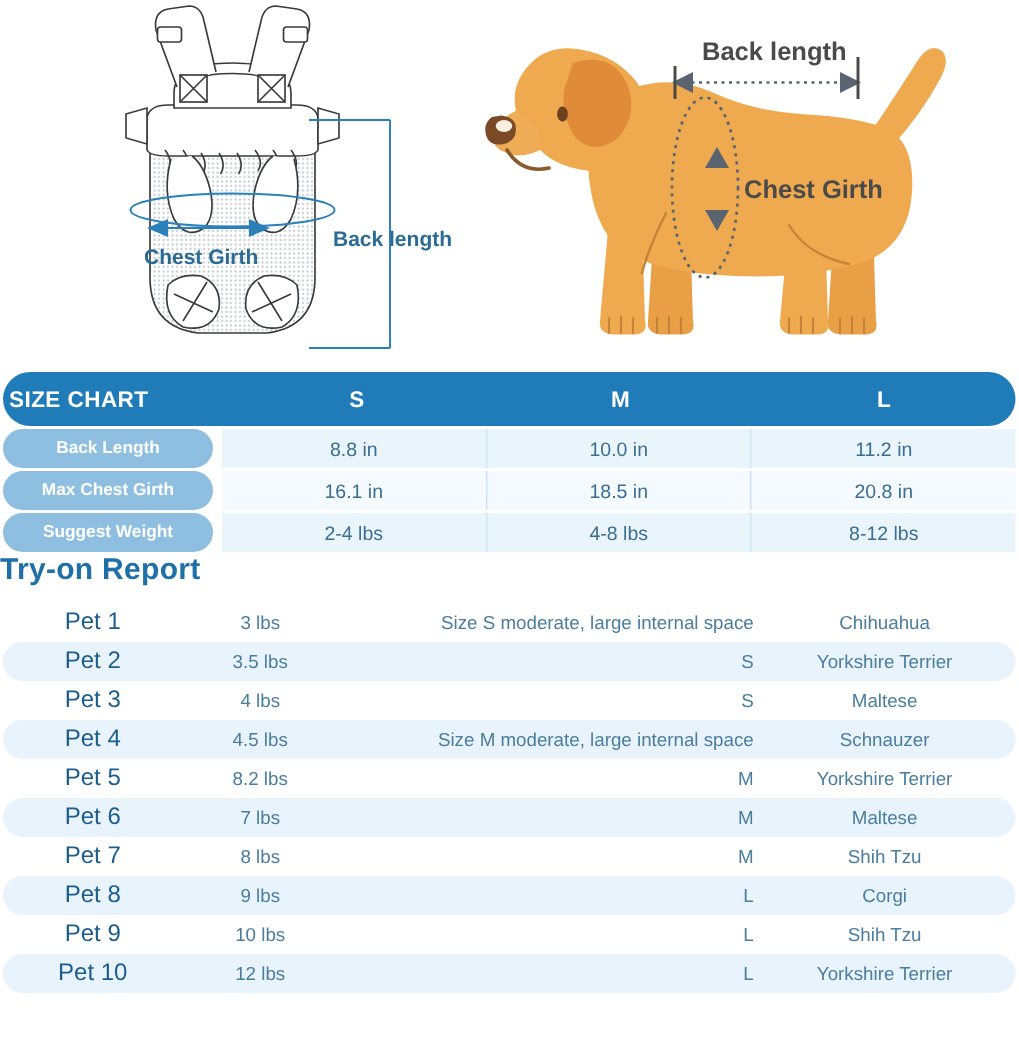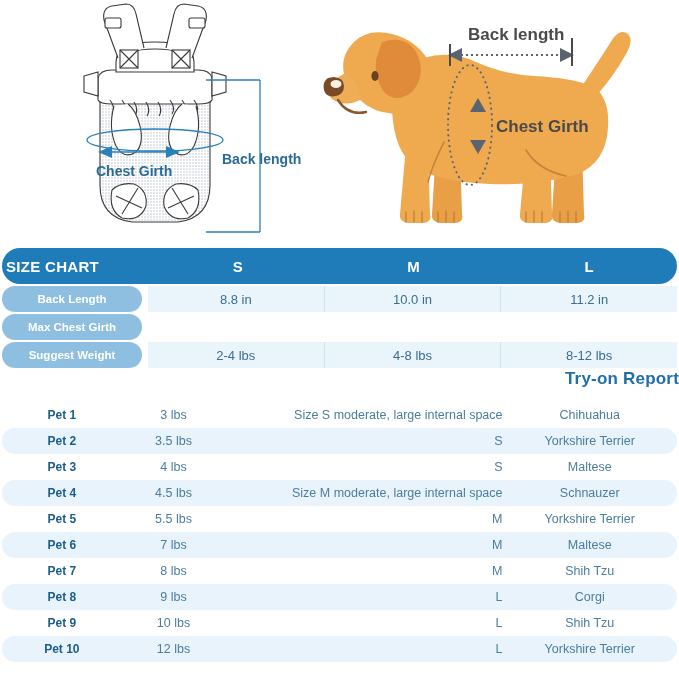--- a/index.html
+++ b/index.html
@@ -114,22 +114,22 @@
     border-right: 1px solid #cde4f2;
   }
   .sc-row .sc-cell:last-child { border-right: none; }
 
   
   #tryon-title {
     position: absolute;
     left: 0;
     top: 369px;
     width: 679px;
-    text-align: right;
-    font-size: 17px;
+    text-align: left;
+    font-size: 20px;
     font-weight: bold;
     color: #1f6fa8;
     letter-spacing: 0.2px;
   }
 
   #tryon-table {
     position: absolute;
     left: 0;
     top: 402px;
     width: 679px;
@@ -158,22 +158,22 @@
   }
   .to-row.alt { background: #e9f3fb; }
   .to-c { box-sizing: border-box; }
   .col-pet   { width: 120px; text-align: center; }
   .col-wt    { width: 104px; text-align: center; }
   .col-wear  { width: 278px; text-align: right; }
   .col-breed { width: 175px; text-align: center; }
 
   .to-row .col-pet {
     color: #1b5e8c;
-    font-weight: bold;
-    font-size: 12px;
+    font-weight: normal;
+    font-size: 16px;
   }
   .to-row .col-wt,
   .to-row .col-wear,
   .to-row .col-breed {
     color: #4a7e9e;
     font-size: 12.5px;
   }
 </style>
 </head>
 <body>
@@ -308,20 +308,25 @@
       <div class="sc-pill">Back Length</div>
       <div class="sc-cells">
         <div class="sc-cell">8.8 in</div>
         <div class="sc-cell">10.0 in</div>
         <div class="sc-cell">11.2 in</div>
       </div>
     </div>
 
     <div class="sc-row alt">
       <div class="sc-pill">Max Chest Girth</div>
+      <div class="sc-cells">
+        <div class="sc-cell">16.1 in</div>
+        <div class="sc-cell">18.5 in</div>
+        <div class="sc-cell">20.8 in</div>
+      </div>
     </div>
 
     <div class="sc-row">
       <div class="sc-pill">Suggest Weight</div>
       <div class="sc-cells">
         <div class="sc-cell">2-4 lbs</div>
         <div class="sc-cell">4-8 lbs</div>
         <div class="sc-cell">8-12 lbs</div>
       </div>
     </div>
@@ -352,21 +357,21 @@
     <div class="to-c col-breed">Maltese</div>
   </div>
   <div class="to-row alt">
     <div class="to-c col-pet">Pet 4</div>
     <div class="to-c col-wt">4.5 lbs</div>
     <div class="to-c col-wear">Size M moderate, large internal space</div>
     <div class="to-c col-breed">Schnauzer</div>
   </div>
   <div class="to-row">
     <div class="to-c col-pet">Pet 5</div>
-    <div class="to-c col-wt">5.5 lbs</div>
+    <div class="to-c col-wt">8.2 lbs</div>
     <div class="to-c col-wear">M</div>
     <div class="to-c col-breed">Yorkshire Terrier</div>
   </div>
   <div class="to-row alt">
     <div class="to-c col-pet">Pet 6</div>
     <div class="to-c col-wt">7 lbs</div>
     <div class="to-c col-wear">M</div>
     <div class="to-c col-breed">Maltese</div>
   </div>
   <div class="to-row">

